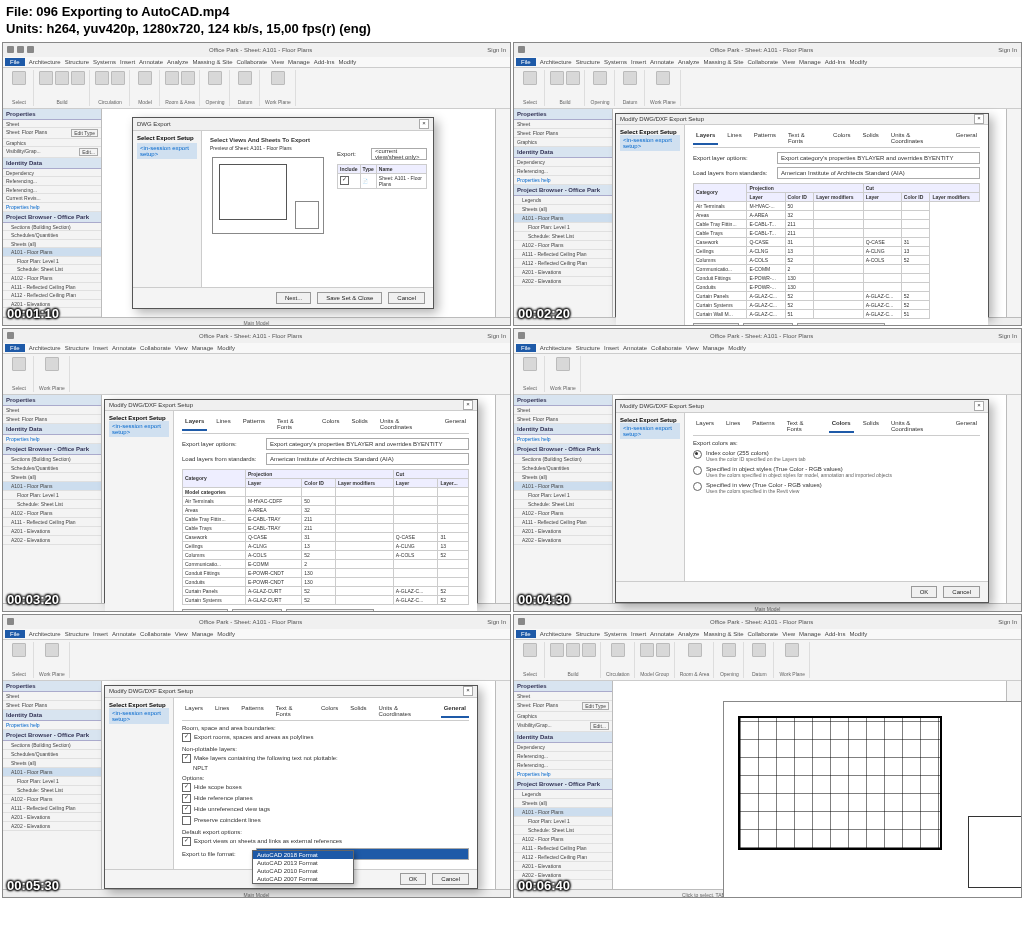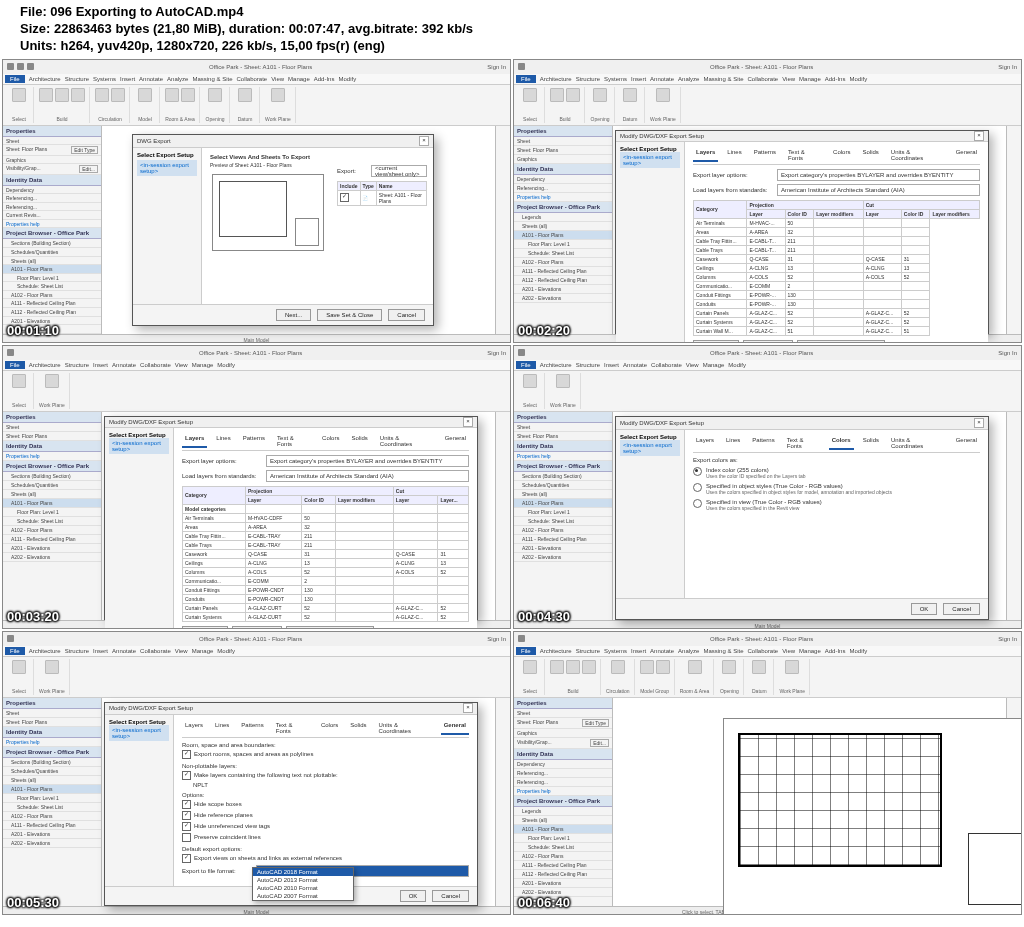--- a/index.html
+++ b/index.html
@@ -4,21 +4,21 @@
 <style>
   body {
     margin: 0;
     font-family: Arial, sans-serif;
     font-size: 10px;
     background: #fff;
     color: #000;
     width: 1024px;
   }
   .file-info {
-    padding: 4px 20px;
+    padding: 4px 6px;
     font-size: 13px;
     font-weight: bold;
     line-height: 1.3;
   }
   .file-info b { font-weight: bold; }
   .grid {
     display: grid;
     grid-template-columns: 1fr 1fr;
     grid-template-rows: repeat(3, 284px);
     gap: 2px;
@@ -257,22 +257,21 @@
     height:10px;background:#eee;border-top:1px solid #bbb;font-size:5px;color:#666;padding:0 4px;display:flex;align-items:center;justify-content:center;
   }
   .opt-sub{font-size:5px;color:#666;margin-left:11px;}
   .chk-line{margin:2px 0;}
 </style>
 </head>
 <body>
 
 <div class="file-info">
   <div><b>File:</b> <span>096 Exporting to AutoCAD.mp4</span></div>
-  <div><b>Size:</b> <span>22863463 bytes (21,80 MiB), duration: 00:07:47, avg.bitrate: 392 kb/s</span></div>
-  <div><b>Units:</b> <span>h264, yuv420p, 1280x720, 226 kb/s, 15,00 fps(r) (eng)</span></div>
+  <div><b>Units:</b> <span>h264, yuv420p, 1280x720, 124 kb/s, 15,00 fps(r) (eng)</span></div>
 </div>
 
 <div class="grid">
 
   <div class="thumb">
     <div class="title-bar">
       <div class="title-left">
         <div class="title-icon"></div>
         <div class="title-icon"></div>
         <div class="title-icon"></div>

